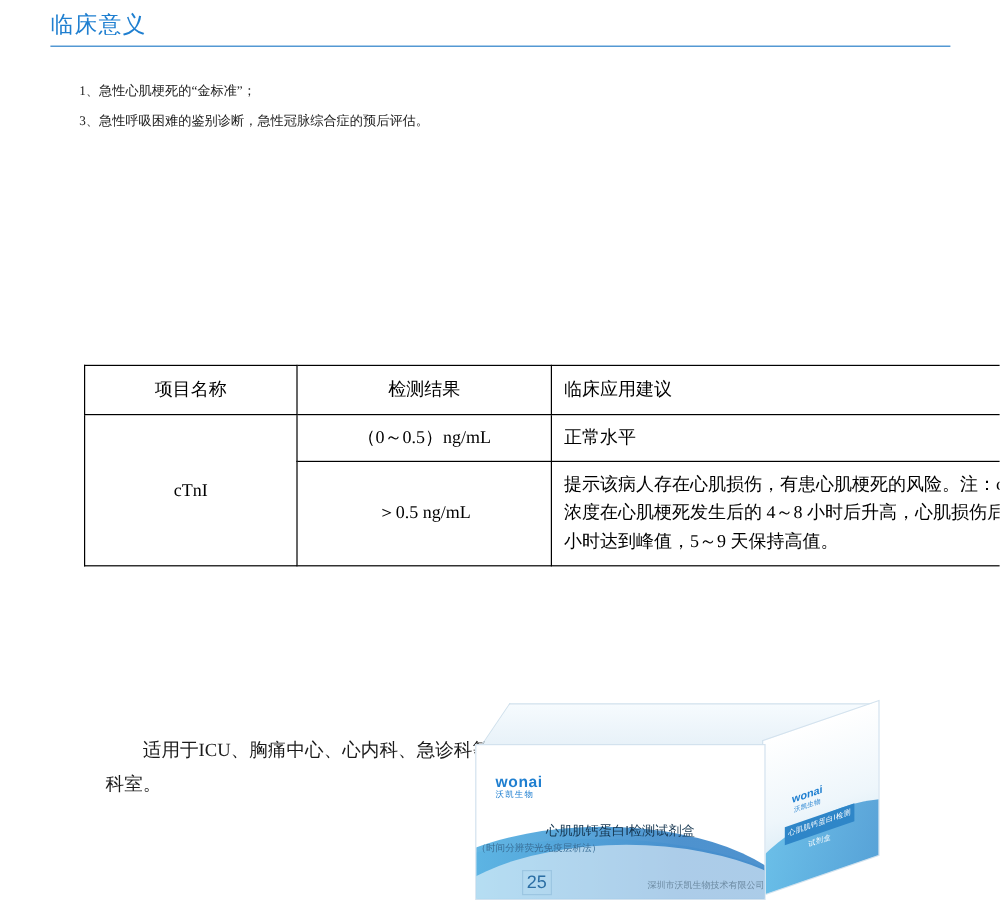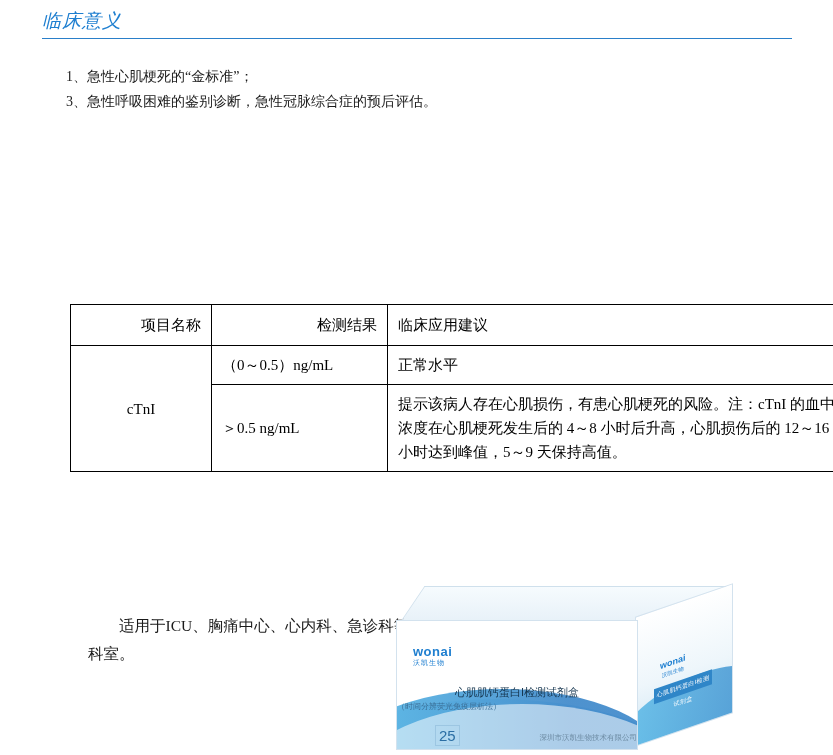--- a/index.html
+++ b/index.html
@@ -42,21 +42,21 @@
     width: 750px;
   }
 
   
   .bullet-list {
     margin: 0;
     padding: 0;
     list-style: none;
   }
   .bullet-list li {
-    font-size: 14px;
+    font-size: 11px;
     line-height: 25px;
     color: #1a1a1a;
     font-family: "Liberation Serif", "DejaVu Serif", serif;
     white-space: nowrap;
   }
 
   
   .result-table {
     border-collapse: collapse;
     width: 724px;
@@ -64,27 +64,27 @@
   }
   .result-table td {
     border: 1px solid #000000;
     padding: 7px 10px;
     font-size: 15px;
     line-height: 24px;
     vertical-align: middle;
     font-family: "Liberation Serif", "DejaVu Serif", serif;
   }
   .result-table td.head {
-    text-align: right;
-    padding: 8px 10px;
+    text-align: center;
+    padding: 8px 28px;
   }
   .col-name { width: 120px; text-align: center; }
   .col-result { width: 155px; }
   .col-advice { width: 449px; }
-  .cell-center { }
+  .cell-center { text-align: center; }
   .cell-advice { text-align: left; line-height: 25px; }
 
   
   .dept-text {
     font-size: 15.5px;
     line-height: 28px;
     color: #1a1a1a;
     width: 330px;
     text-indent: 31px;
   }
@@ -257,21 +257,21 @@
     line-height: 15px;
     font-family: "Liberation Sans", "DejaVu Sans", sans-serif;
     letter-spacing: .3px;
   }
 </style>
 </head>
 <body>
 
 <div class="page">
 
-  <div class="section" style="top:8px;font-style:italic;">
+  <div class="section" style="top:8px;">
     <div class="section-title">临床意义</div>
     <div class="section-rule"></div>
   </div>
 
   <ul class="bullet-list" style="position:absolute; left:66px; top:64px;">
     <li>1、急性心肌梗死的“金标准”；</li>
     <li>3、急性呼吸困难的鉴别诊断，急性冠脉综合症的预后评估。</li>
   </ul>
 
 

